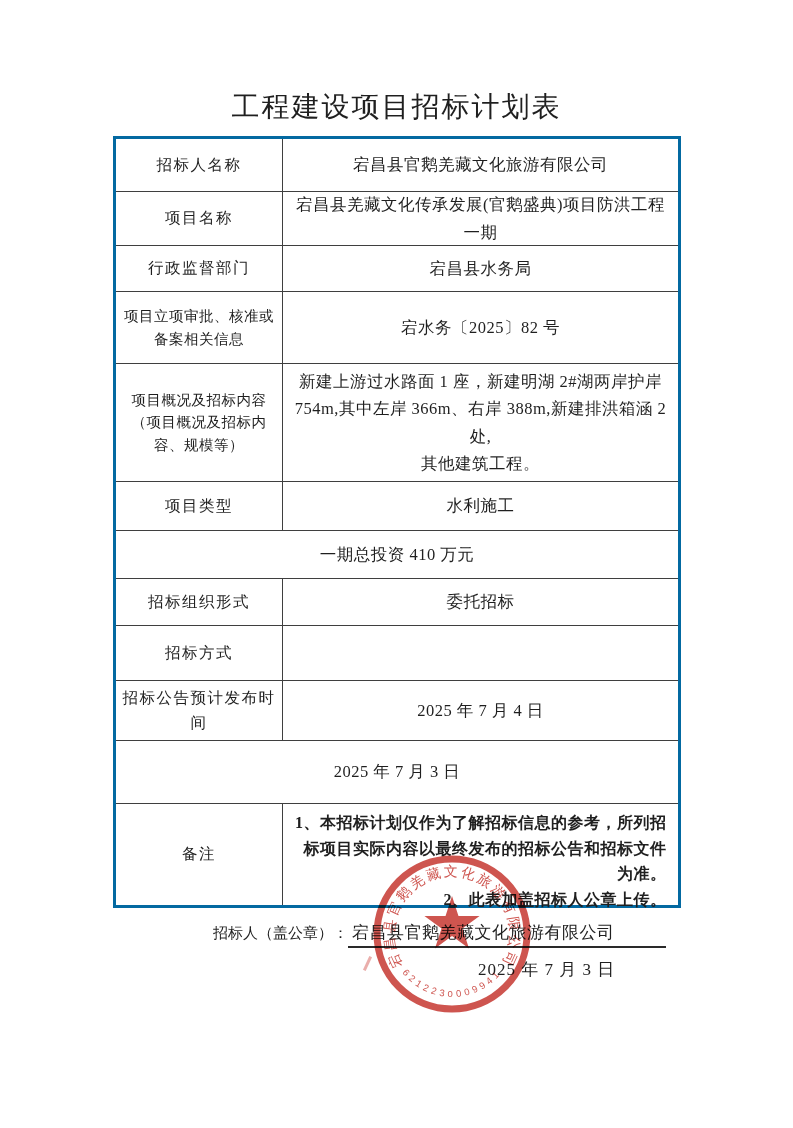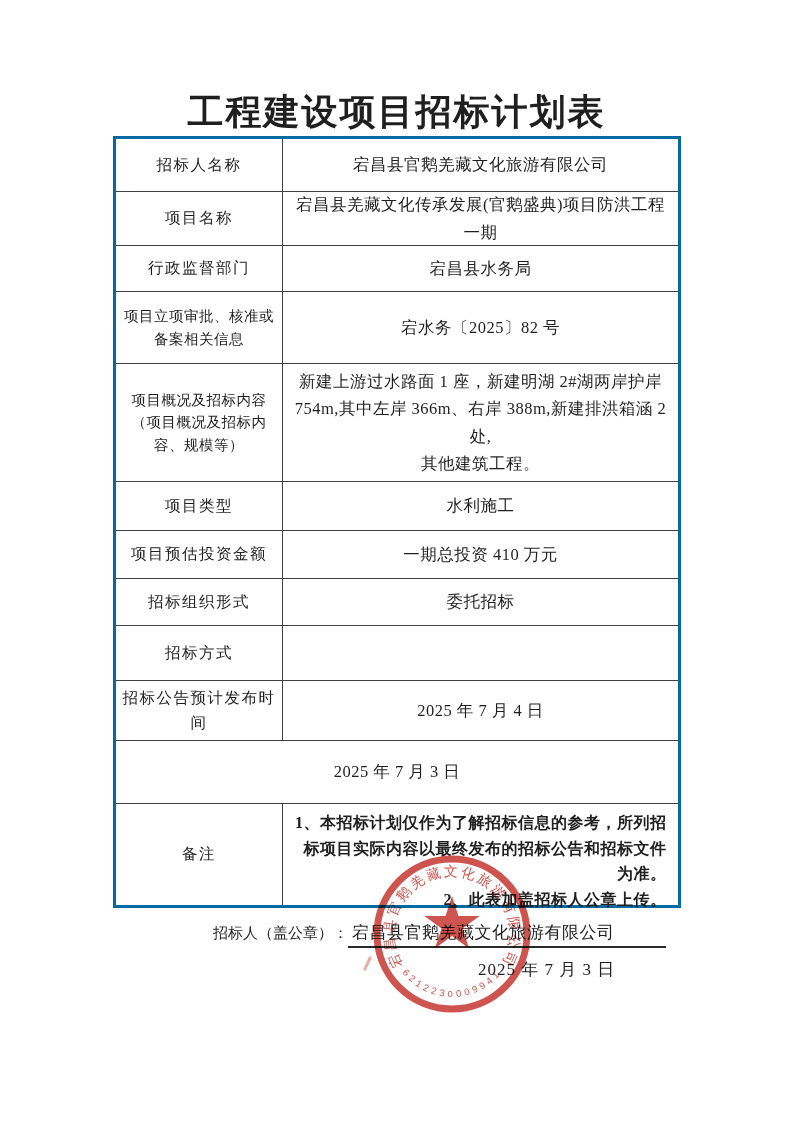--- a/index.html
+++ b/index.html
@@ -4,21 +4,21 @@
 <style>
   html,body{margin:0;padding:0;}
   body{
     width:793px;height:1128px;position:relative;background:#ffffff;
     font-family:"Liberation Serif","DejaVu Serif",serif;
     color:#1f1f1f;overflow:hidden;
   }
   
   .doc-title{
     position:absolute;top:88px;left:0;width:100%;
-    text-align:center;font-size:36px;font-weight:bold;
+    text-align:center;font-size:28px;font-weight:normal;
     letter-spacing:2px;
   }
   
   .tender-table{
     position:absolute;left:113px;top:136px;width:568px;
     border:3px solid #0369a1;box-sizing:border-box;
     display:flex;flex-direction:column;
   }
   .trow{display:flex;box-sizing:border-box;border-top:1px solid #3f3f3f;}
   .trow:first-child{border-top:none;}
@@ -94,21 +94,20 @@
     <div class="tlabel small">项目概况及招标内容（项目概况及招标内容、规模等）</div>
     <div class="tvalue">新建上游过水路面 1 座，新建明湖 2#湖两岸护岸
 754m,其中左岸 366m、右岸 388m,新建排洪箱涵 2 处,
 其他建筑工程。</div>
   </div>
   <div class="trow r6">
     <div class="tlabel">项目类型</div>
     <div class="tvalue">水利施工</div>
   </div>
   <div class="trow r7">
-    <div class="tlabel">项目预估投资金额</div>
     <div class="tvalue">一期总投资 410 万元</div>
   </div>
   <div class="trow r8">
     <div class="tlabel">招标组织形式</div>
     <div class="tvalue">委托招标</div>
   </div>
   <div class="trow r9">
     <div class="tlabel">招标方式</div>
   </div>
   <div class="trow r10">

